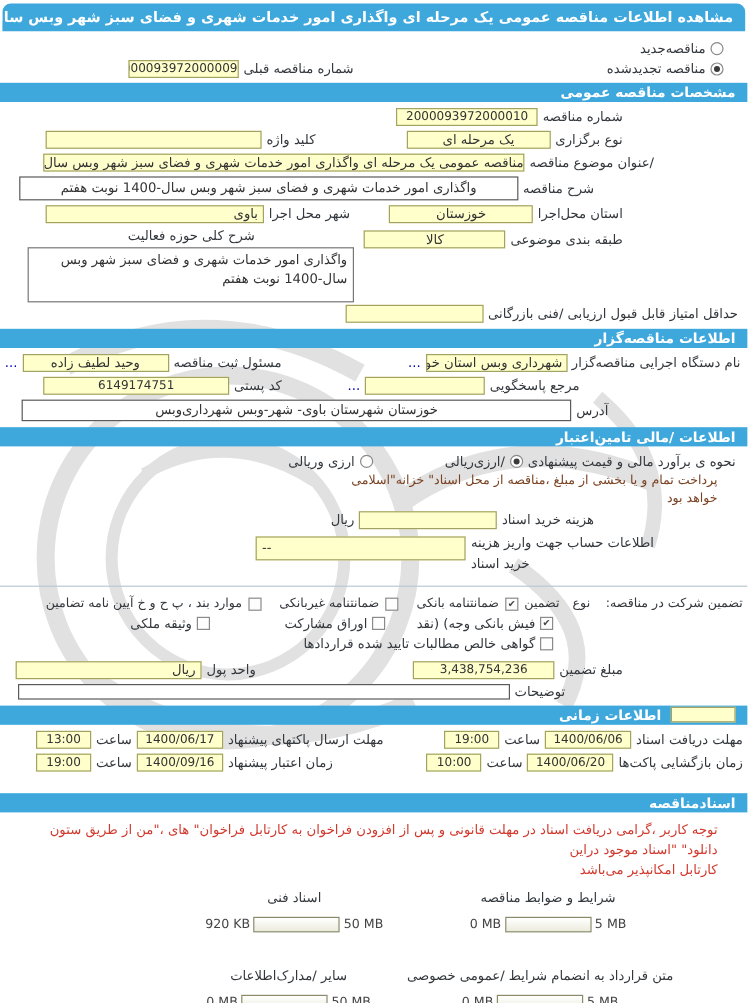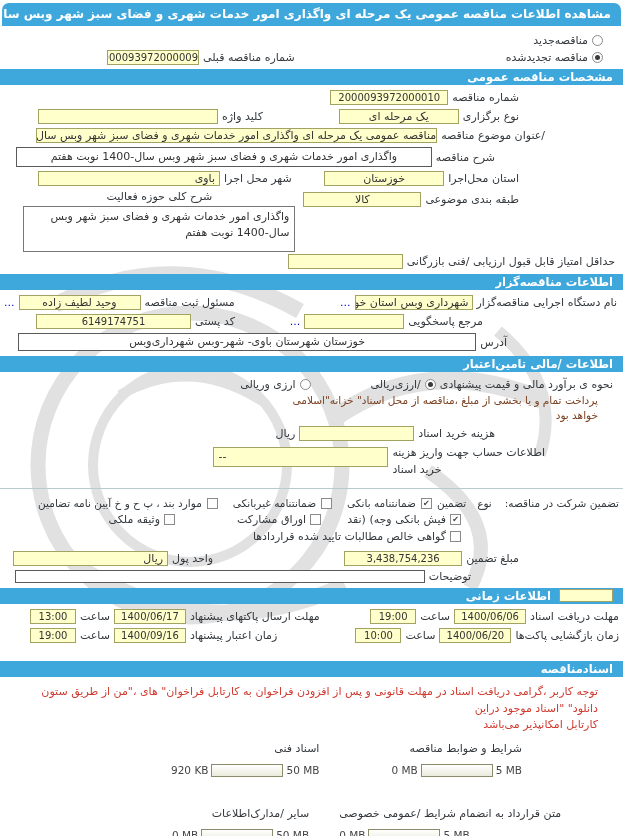--- a/index.html
+++ b/index.html
@@ -45,21 +45,21 @@
     background:#fdfdfd; position:relative; flex:0 0 auto; display:inline-block;
   }
   .rad.on::after { content:""; position:absolute; inset:2px; background:#3a3a3a; border-radius:50%; }
   .ta {
     background:#fff; border:1px solid #777; width:272px; height:46px;
     padding:2px 5px; text-align:right; line-height:1.45; overflow:hidden;
   }
   .note { color:#7A4222; text-align:right; font-size:10.5px; line-height:1.4; padding:1px 25px; }
   .warn { color:#D03A2F; text-align:right; font-size:11px; line-height:1.5; padding:4px 25px 0 8px; }
   .upl-row { display:flex; justify-content:center; align-items:flex-start; }
-  .upl { display:flex; flex-direction:column; gap:9px; }
+  .upl { display:flex; flex-direction:column; align-items:center; gap:9px; }
   .bar-row { direction:ltr; display:flex; align-items:center; gap:3px; font-size:10.5px; color:#444; }
   .pbar {
     width:72px; height:13px; border:1px solid #8b8b6b;
     background:linear-gradient(#ffffff,#ebebdd); position:relative;
   }
   .hr1 { border:0; border-top:1px solid #b9c9d2; margin:8px 0 4px 0; }
   .clip { text-overflow:clip; }
 </style>
 </head>
 <body>

